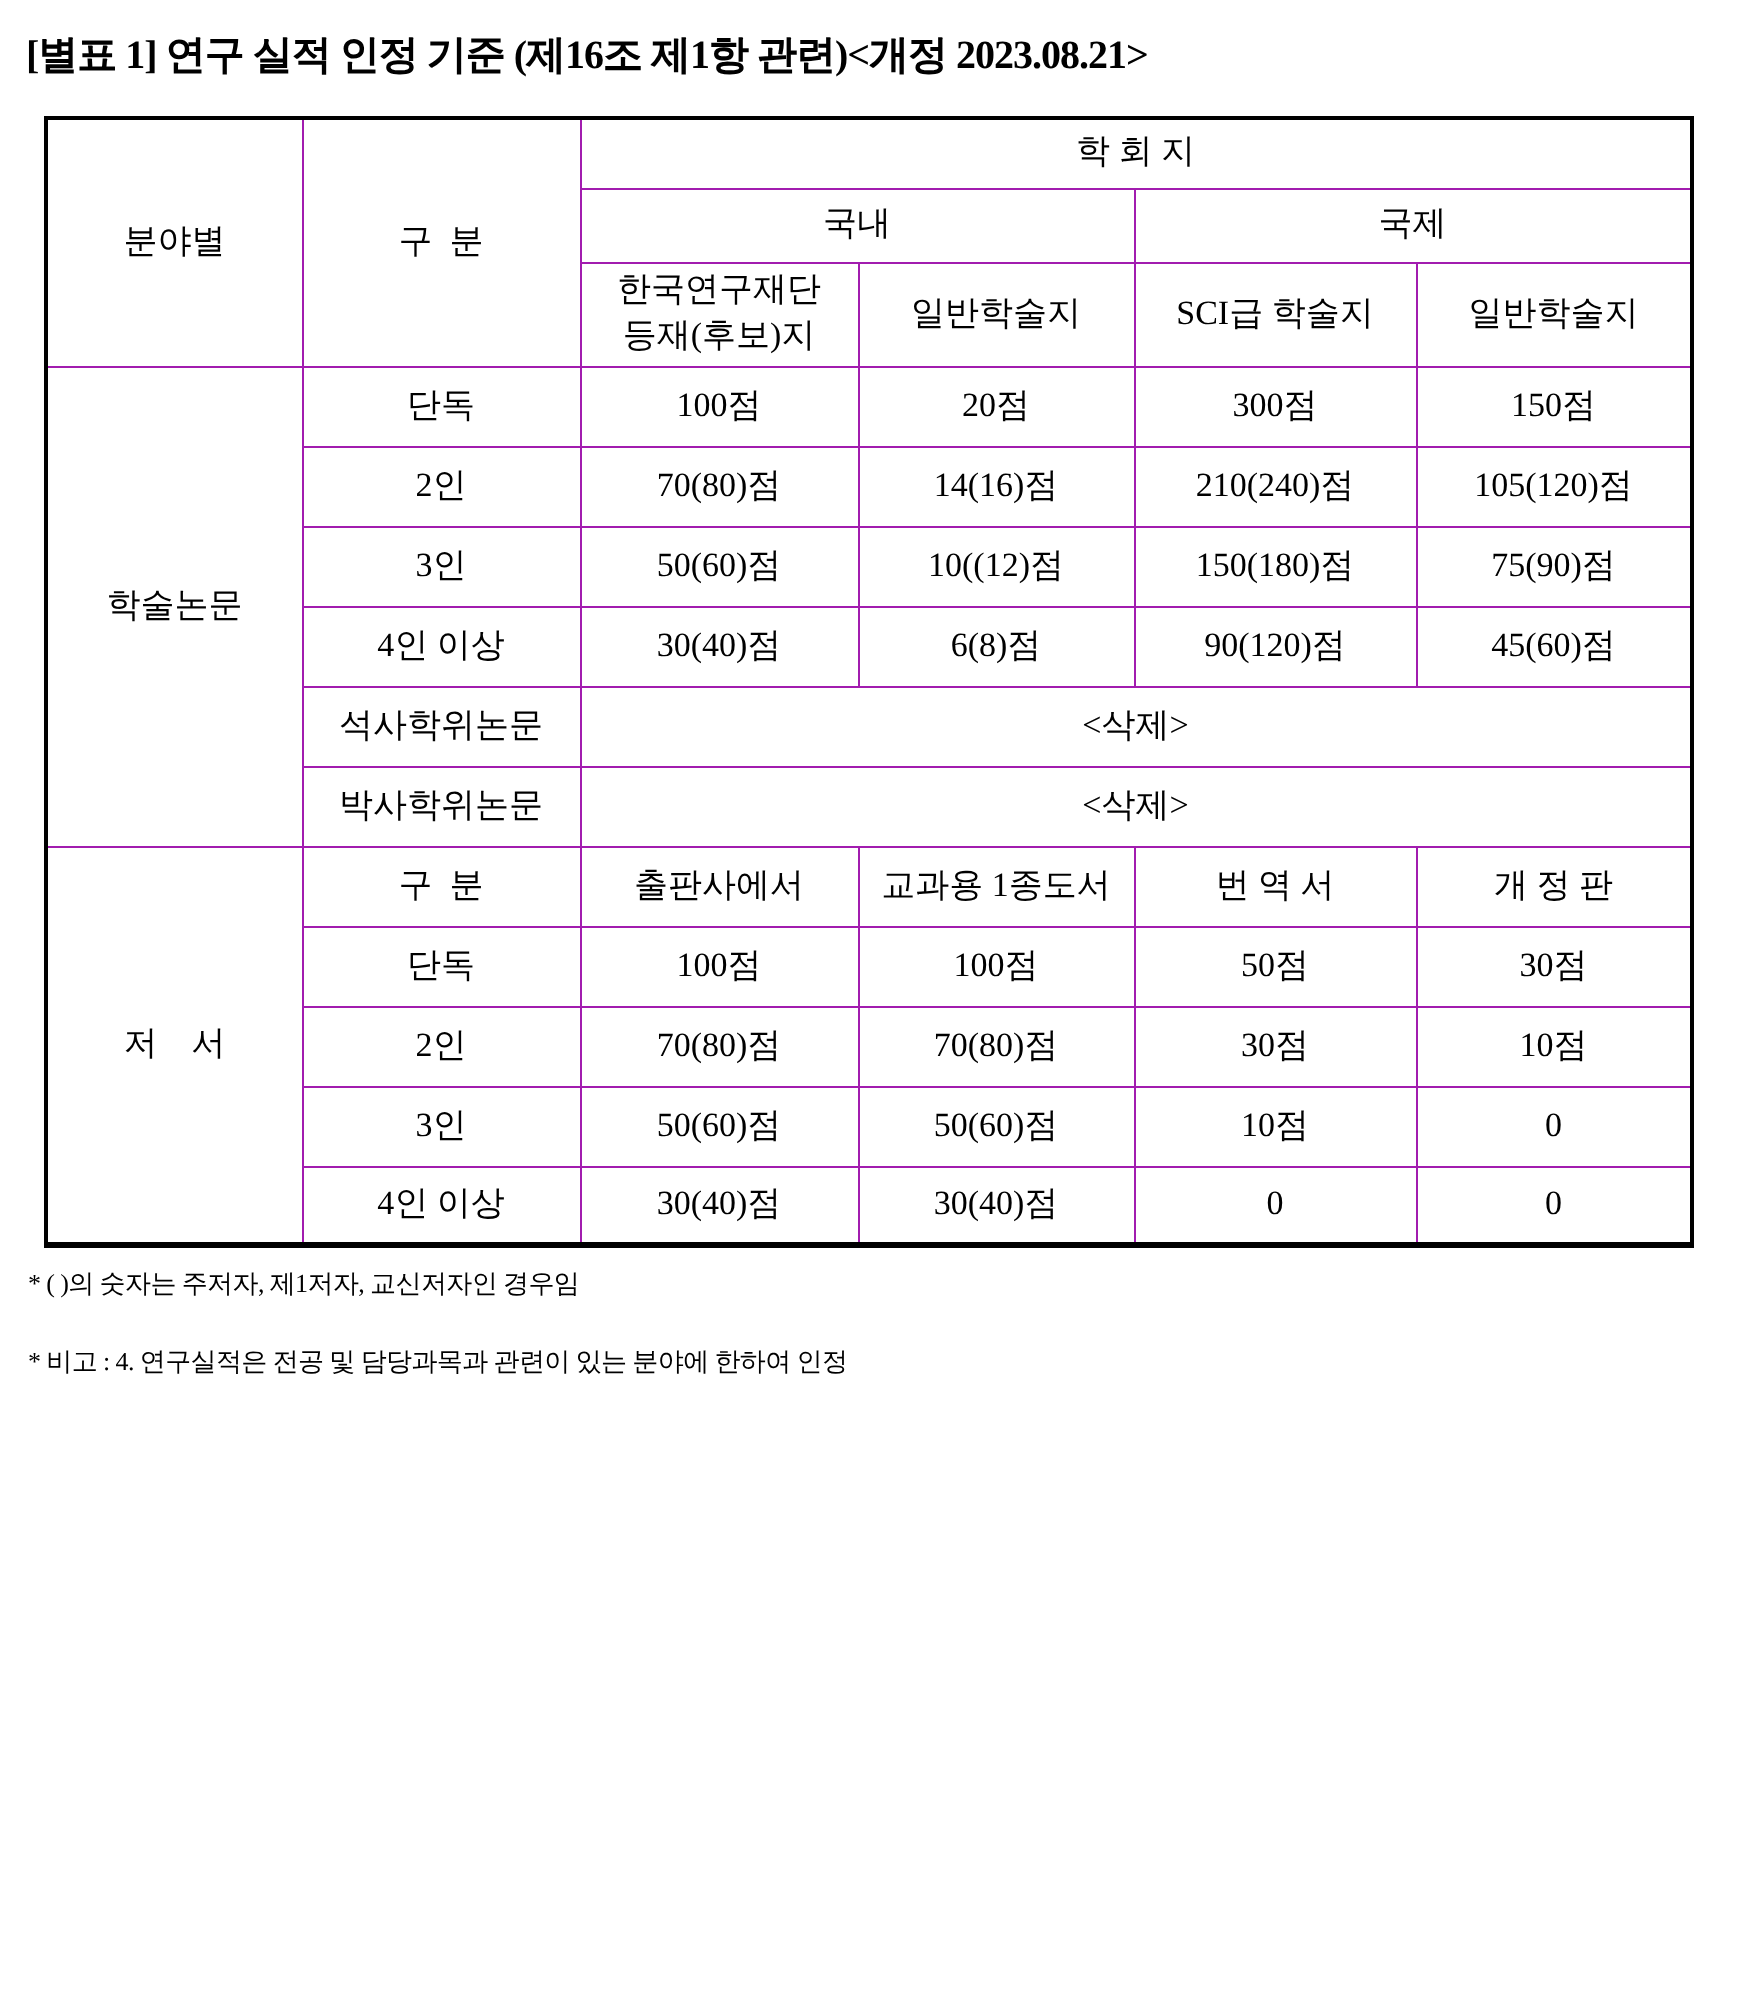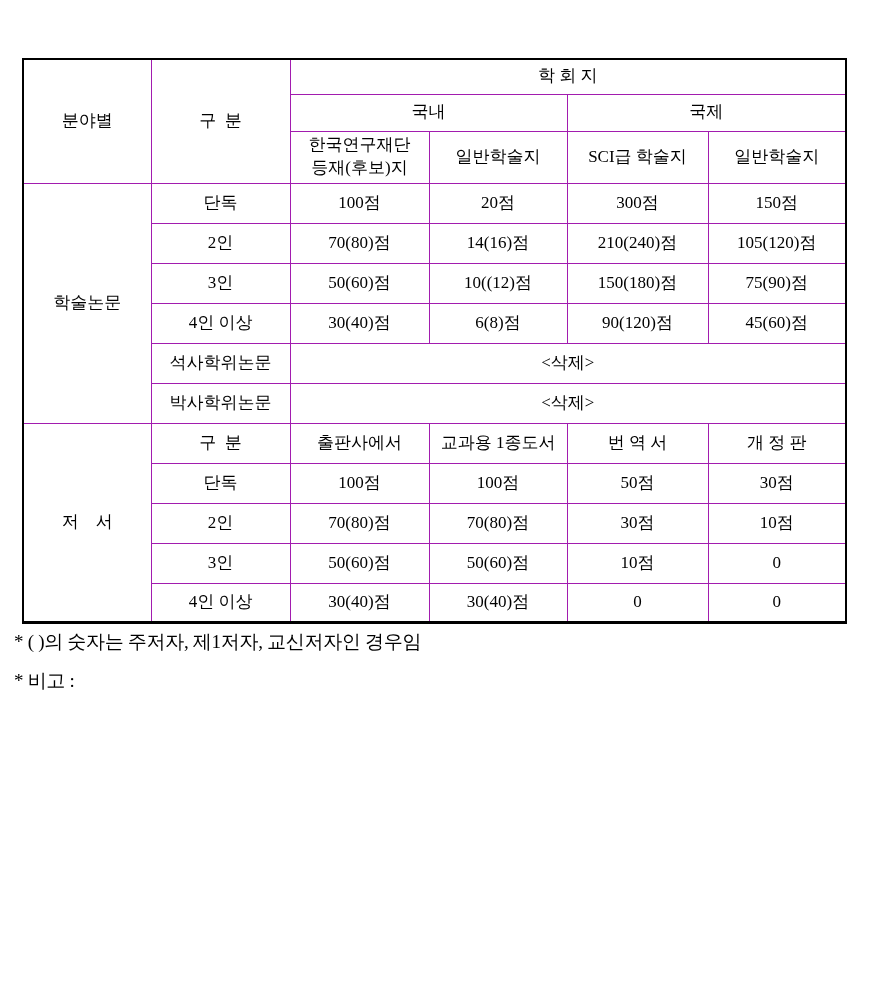--- a/index.html
+++ b/index.html
@@ -45,39 +45,40 @@
     line-height: 1.35;
     overflow: hidden;
   }
   td.b-bottom-2 { border-bottom: 2px solid #000; }
   td.b-top-2    { border-top: 2px solid #000; }
   .notes {
     position: absolute;
     left: 14px;
     top: 622px;
     width: 848px;
-    font-size: 19px;
+    font-size: 13px;
     line-height: 39px;
     letter-spacing: -0.3px;
   }
   .paren-note { white-space: pre-wrap; }
   .bigo-row { display: flex; align-items: flex-start; }
   .bigo-label { flex: 0 0 auto; white-space: pre; }
   .bigo-items { flex: 1 1 auto; }
   .note-item {
     white-space: pre-wrap;
     padding-left: 27px;
     text-indent: -27px;
   }
 </style>
 </head>
 <body>
 
 <div class="page">
 
+  <div class="doc-title">[별표 1] 연구 실적 인정 기준 (제16조 제1항 관련)&lt;개정 2023.08.21&gt;</div>
 
   <table class="criteria">
     <colgroup>
       <col style="width:128px">
       <col style="width:139px">
       <col style="width:139px">
       <col style="width:138px">
       <col style="width:141px">
       <col style="width:138px">
     </colgroup>
@@ -175,17 +176,18 @@
         <td>0</td>
       </tr>
     </tbody>
   </table>
 
   <div class="notes">
     <div class="paren-note">* ( )의 숫자는 주저자, 제1저자, 교신저자인 경우임</div>
     <div class="bigo-row">
       <span class="bigo-label">* 비고 : </span>
       <div class="bigo-items">
+        <div class="note-item">4. 연구실적은 전공 및 담당과목과 관련이 있는 분야에 한하여 인정</div>
       </div>
     </div>
   </div>
 
 </div>
 
 </body></html>

